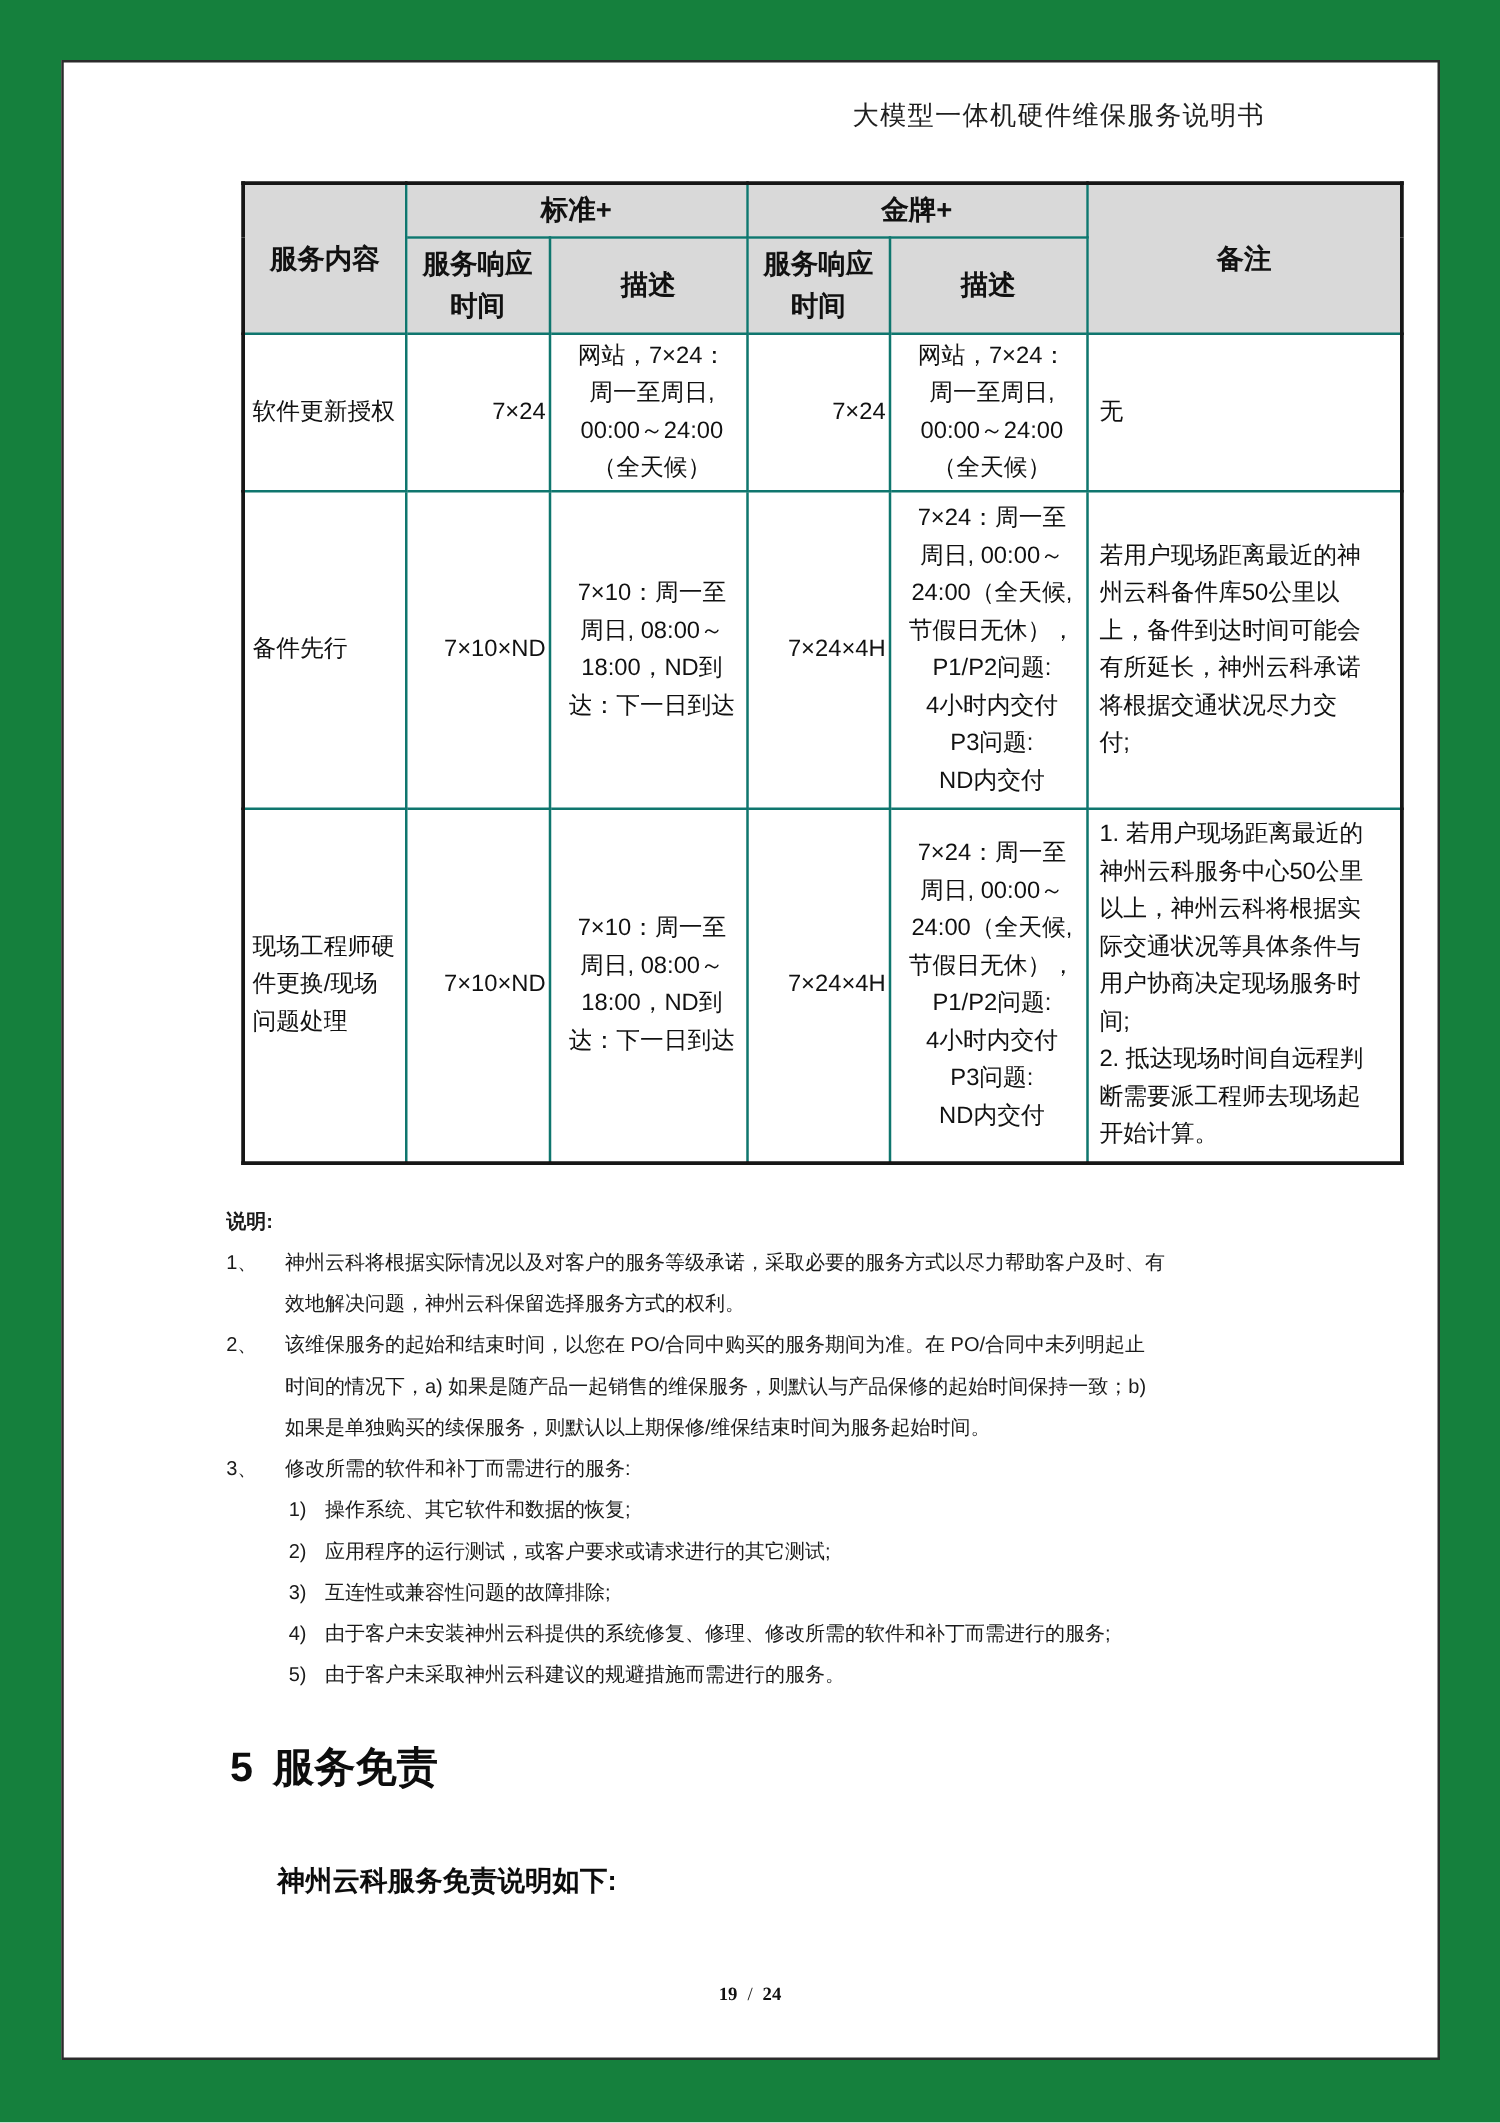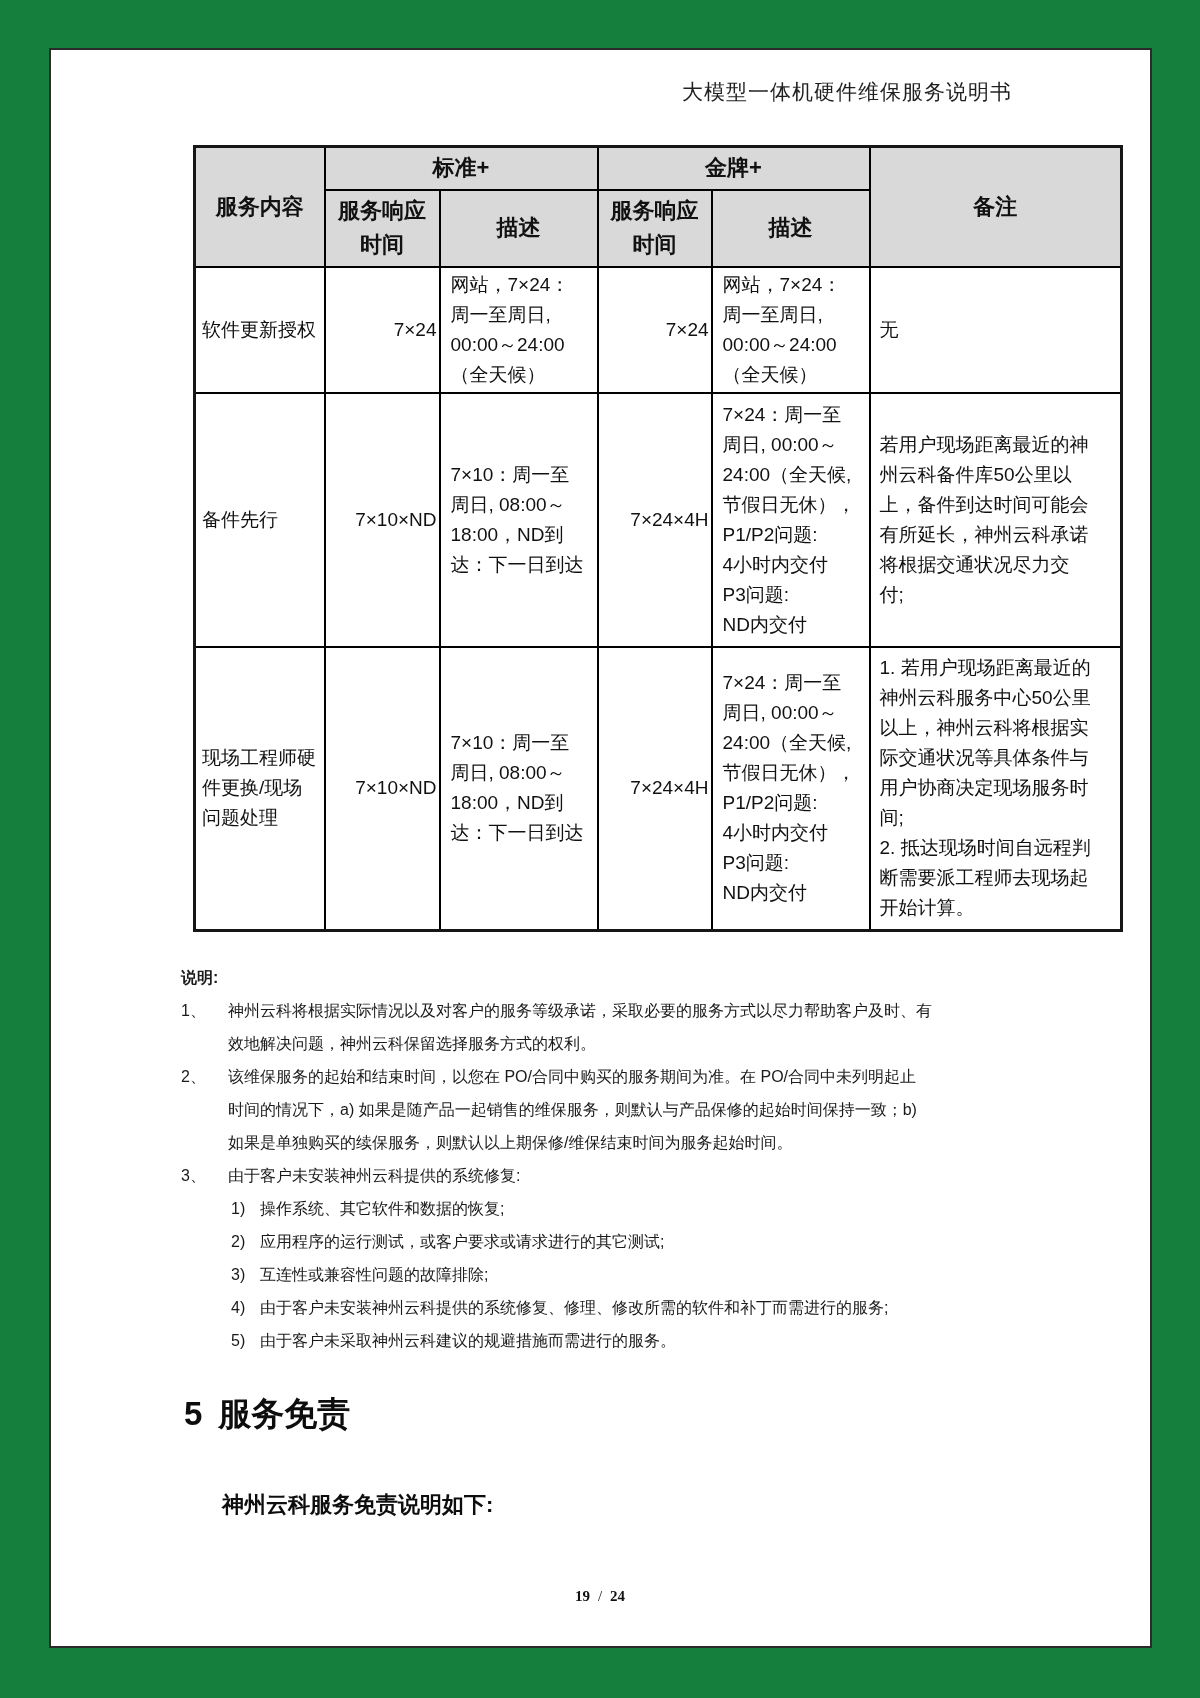--- a/index.html
+++ b/index.html
@@ -15,36 +15,36 @@
     position:absolute;top:78px;right:188px;
     font-family:"Liberation Serif",serif;font-size:21px;color:#1f1f1f;
     letter-spacing:1px;white-space:nowrap;
   }
   .tbl-wrap{position:absolute;left:193px;top:145px;}
   table.svc{
     border-collapse:collapse;table-layout:fixed;width:927px;
     border:3px solid #161616;background:#ffffff;
   }
   table.svc th,table.svc td{
-    border:2px solid #000000;box-sizing:border-box;
+    border:2px solid #0f766e;box-sizing:border-box;
     vertical-align:middle;overflow:hidden;
   }
   table.svc th{
     background:#d9d9d9;font-weight:bold;font-size:22px;line-height:34px;
     text-align:center;white-space:pre-line;padding:0 2px;color:#111;
   }
   tr.hr1{height:43px;}
   tr.hr2{height:77px;}
   tr.r1{height:126px;}
   tr.r2{height:254px;}
   tr.r3{height:284px;}
   table.svc td{font-size:19px;line-height:30px;color:#111;}
   td.c-service{text-align:left;padding:0 4px 0 6px;white-space:pre-line;}
   td.c-time{text-align:right;padding:0 2px;}
-  td.c-desc{text-align:left;padding:2px 4px 2px 10px;white-space:pre-line;}
+  td.c-desc{text-align:center;padding:2px 4px 2px 10px;white-space:pre-line;}
   td.c-remark{text-align:left;padding:2px 4px 2px 9px;white-space:pre-line;}
   .notes{position:absolute;left:181px;top:961px;width:870px;font-size:16px;line-height:33px;}
   .notes-label{font-weight:bold;line-height:33px;}
   .note-item{display:flex;align-items:flex-start;}
   .note-num{flex:0 0 47px;white-space:nowrap;}
   .note-text{white-space:pre;line-height:33px;}
   .sub-item{display:flex;margin-left:50px;}
   .sub-num{flex:0 0 29px;white-space:nowrap;}
   .sub-text{white-space:pre;}
   .section-heading{
@@ -168,21 +168,21 @@
 效地解决问题，神州云科保留选择服务方式的权利。</span>
     </div>
     <div class="note-item">
       <span class="note-num">2、</span>
       <span class="note-text">该维保服务的起始和结束时间，以您在 PO/合同中购买的服务期间为准。在 PO/合同中未列明起止
 时间的情况下，a) 如果是随产品一起销售的维保服务，则默认与产品保修的起始时间保持一致；b)
 如果是单独购买的续保服务，则默认以上期保修/维保结束时间为服务起始时间。</span>
     </div>
     <div class="note-item">
       <span class="note-num">3、</span>
-      <span class="note-text">由于客户未安装神州云科提供的系统修复:</span>
+      <span class="note-text">修改所需的软件和补丁而需进行的服务:</span>
     </div>
     <div class="sub-item">
       <span class="sub-num">1)</span>
       <span class="sub-text">操作系统、其它软件和数据的恢复;</span>
     </div>
     <div class="sub-item">
       <span class="sub-num">2)</span>
       <span class="sub-text">应用程序的运行测试，或客户要求或请求进行的其它测试;</span>
     </div>
     <div class="sub-item">

